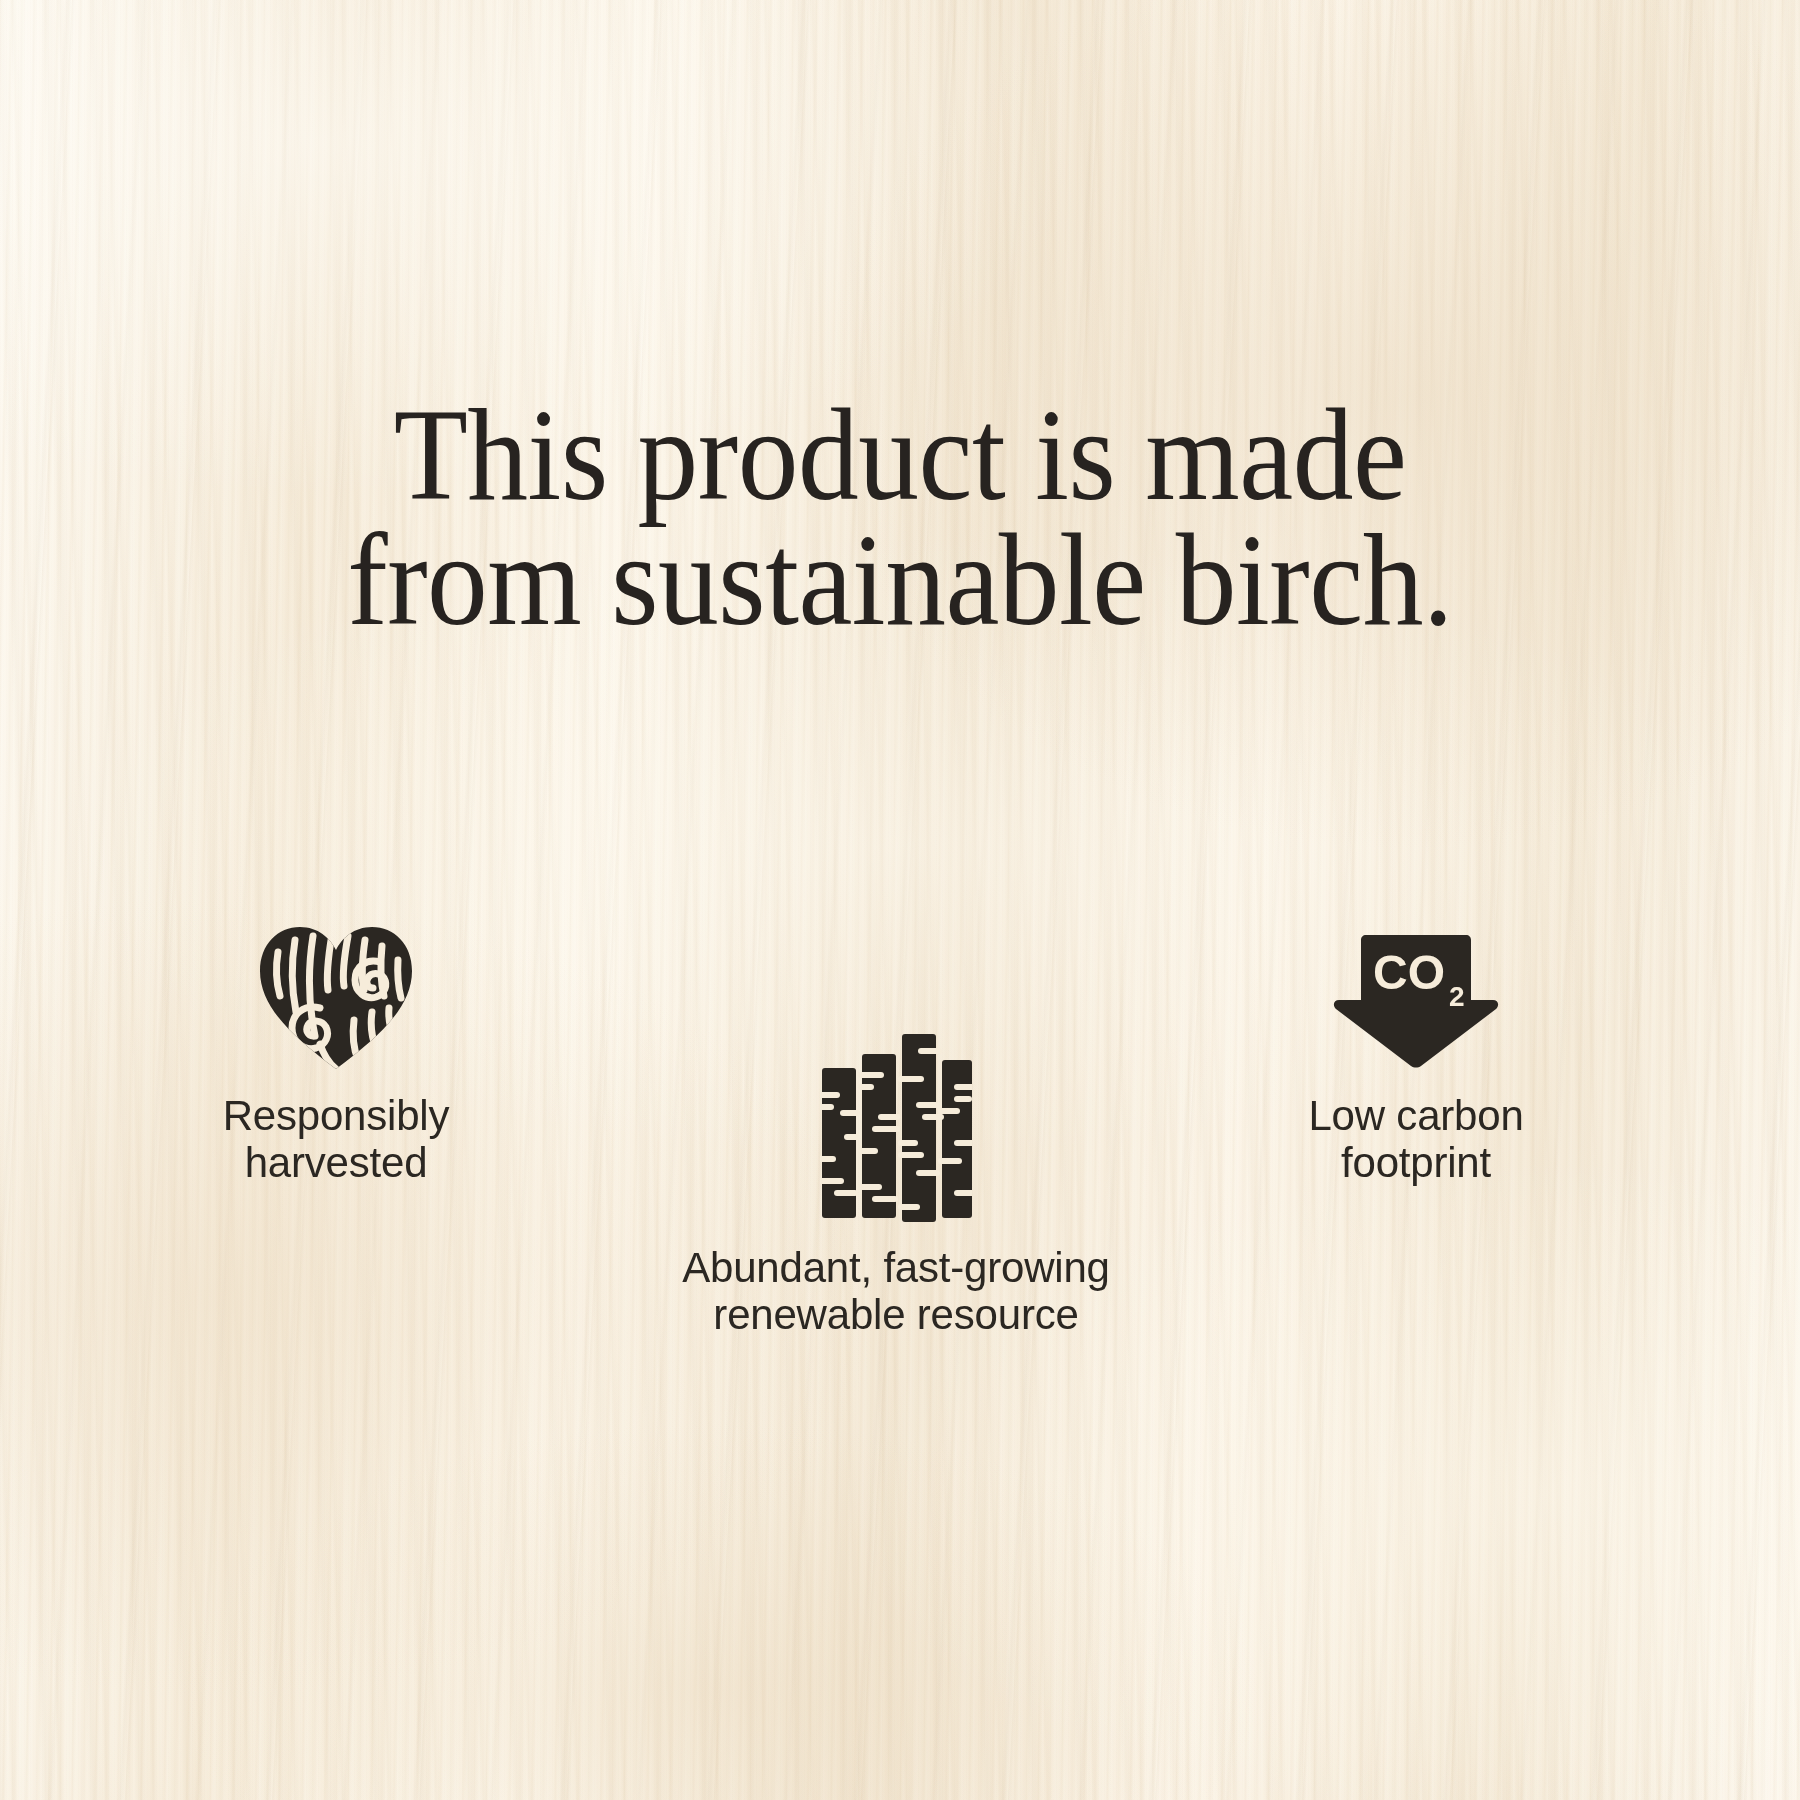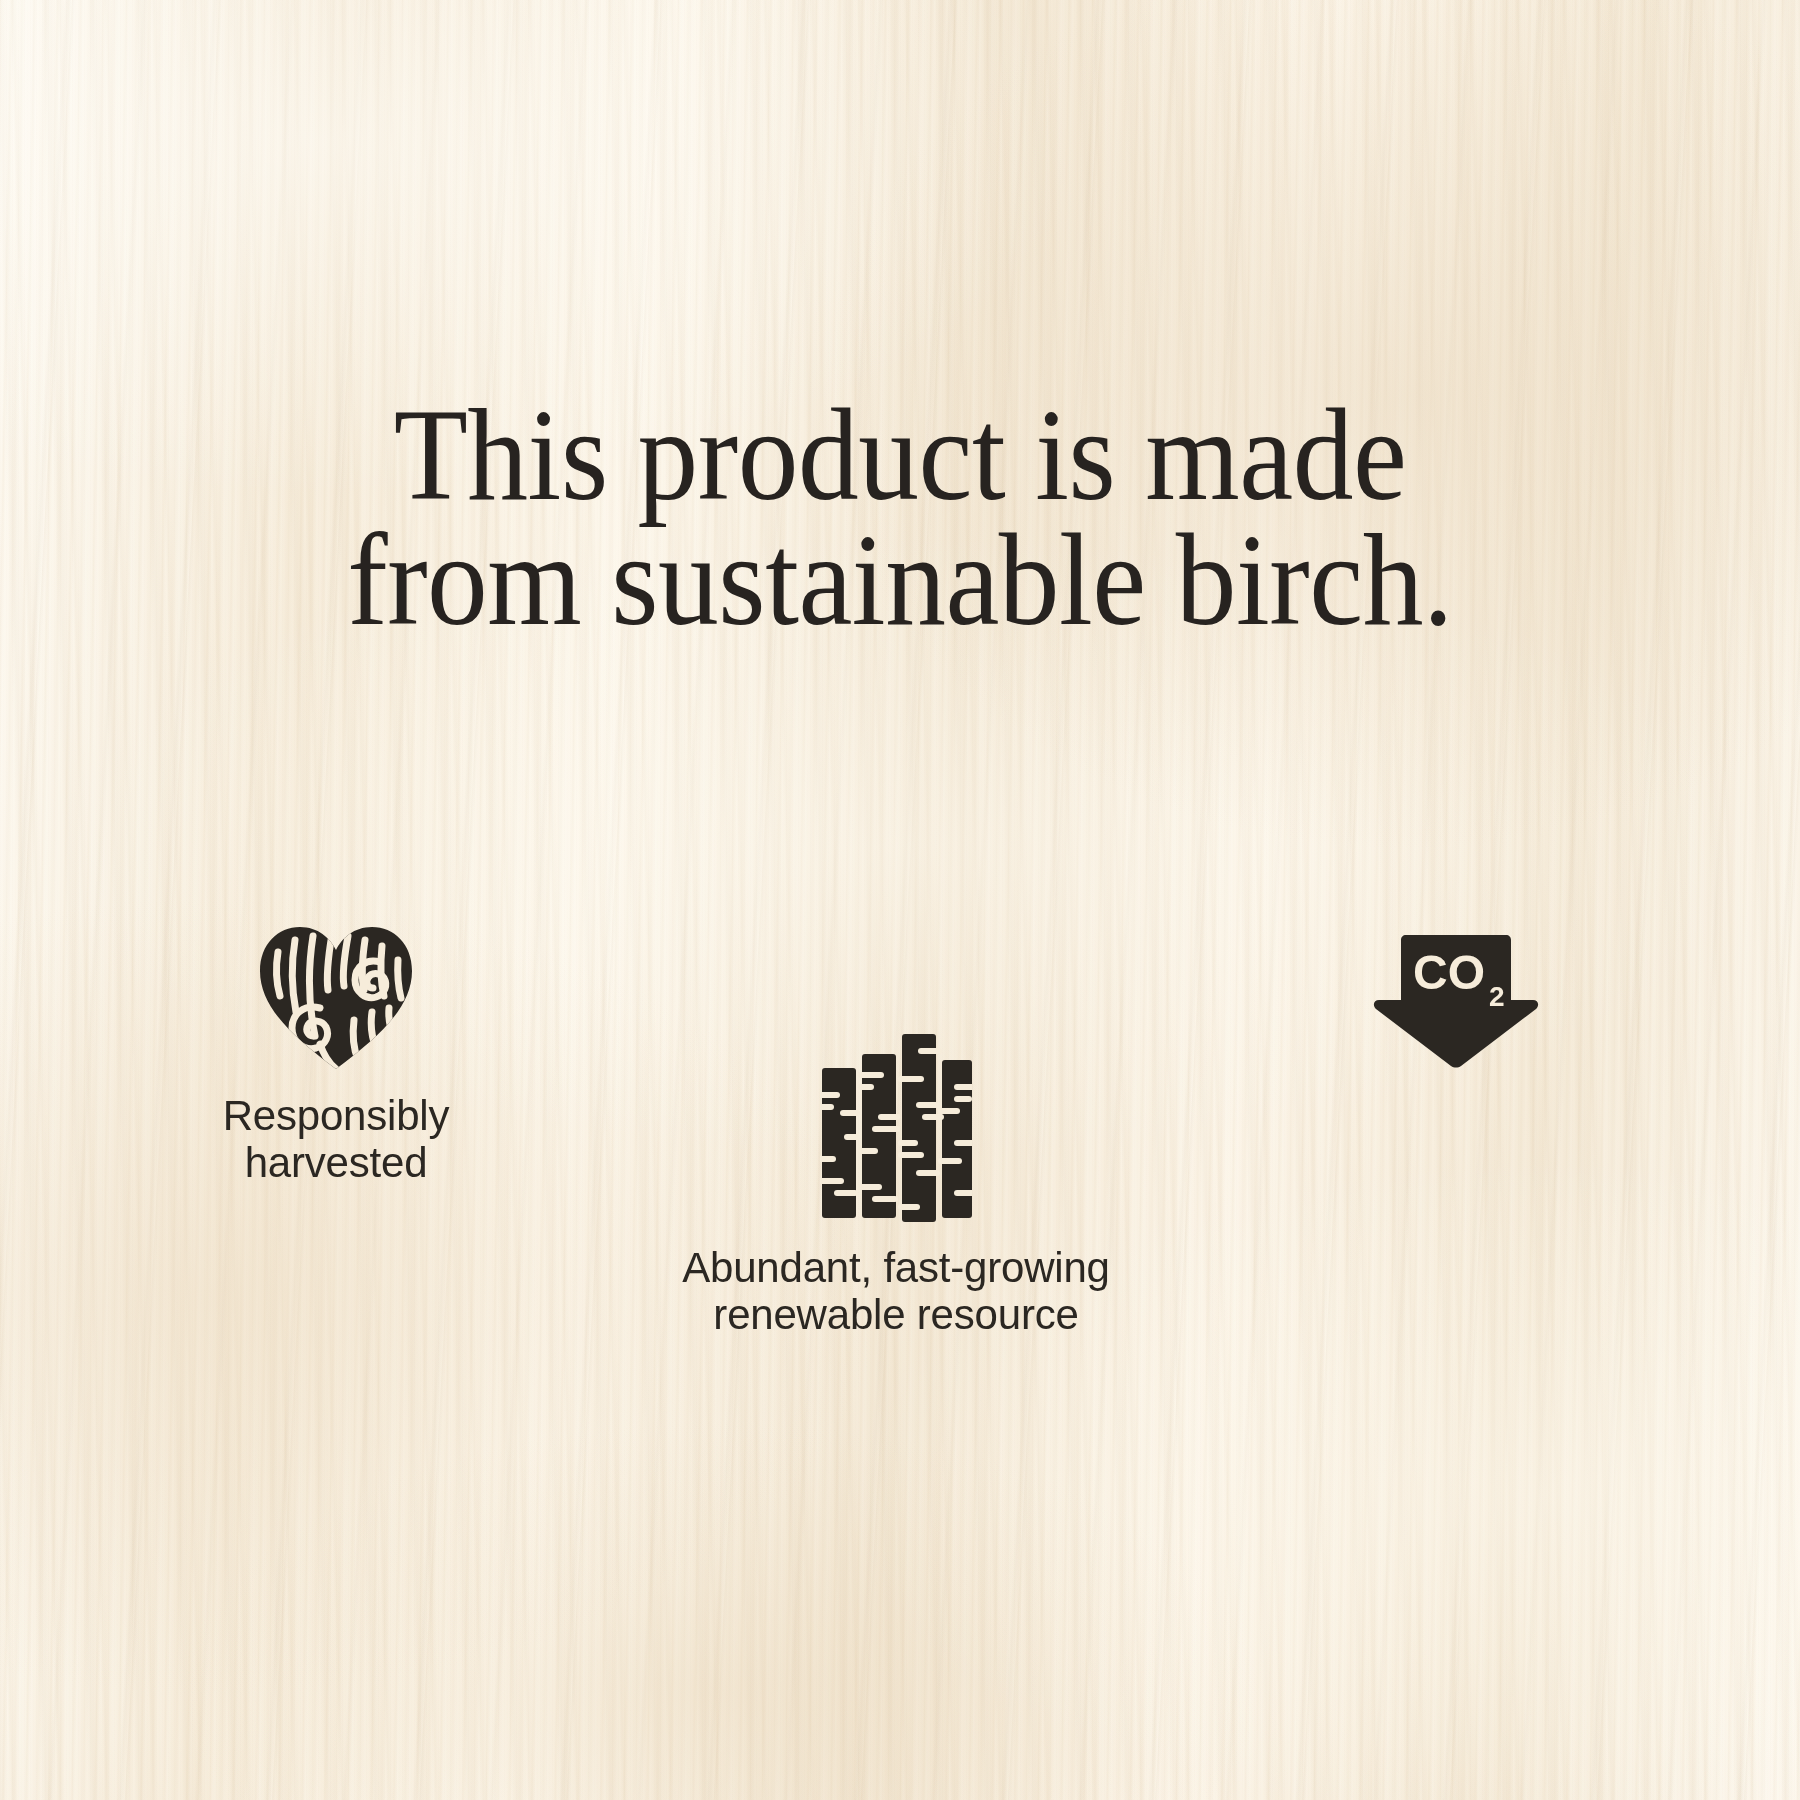--- a/index.html
+++ b/index.html
@@ -143,21 +143,21 @@
     letter-spacing: -0.2px;
   }
 
   
   #feat-harvest  { left: 40px;  top: 0px;   width: 400px; }
   #feat-harvest .icon-wrap { height: 170px; }
 
   #feat-renewable{ left: 540px; top: 122px; width: 520px; }
   #feat-renewable .icon-wrap { height: 200px; }
 
-  #feat-carbon   { left: 1160px;top: 0px;   width: 400px; }
+  #feat-carbon   { left: 1120px;top: 0px;   width: 400px; }
   #feat-carbon .icon-wrap { height: 170px; }
 
   svg { display: block; }
 </style>
 </head>
 <body>
 
 <div id="poster">
 
   <div class="wood-base"></div>
@@ -272,16 +272,18 @@
     <div class="feature" id="feat-carbon">
       <div class="icon-wrap">
         <svg width="166" height="136" viewBox="0 0 166 136" aria-hidden="true">
           <path fill="#2b2722" d="M28 6 C 28 3, 30 1, 33 1 L 133 1 C 136 1, 138 3, 138 6 L 138 66 L 160 66 C 165 66, 167 71, 163 75 L 88 132 C 85 134, 81 134, 78 132 L 3 75 C -1 71, 1 66, 6 66 L 28 66 Z"></path>
           <g fill="#f6ecda" font-family="'Liberation Sans', sans-serif" font-weight="bold">
             <text x="40" y="55" font-size="48" letter-spacing="0">CO</text>
             <text x="116" y="72" font-size="28">2</text>
           </g>
         </svg>
       </div>
+      <div class="caption">Low carbon
+footprint</div>
     </div>
 
   </div>
 </div>
 
 </body></html>

